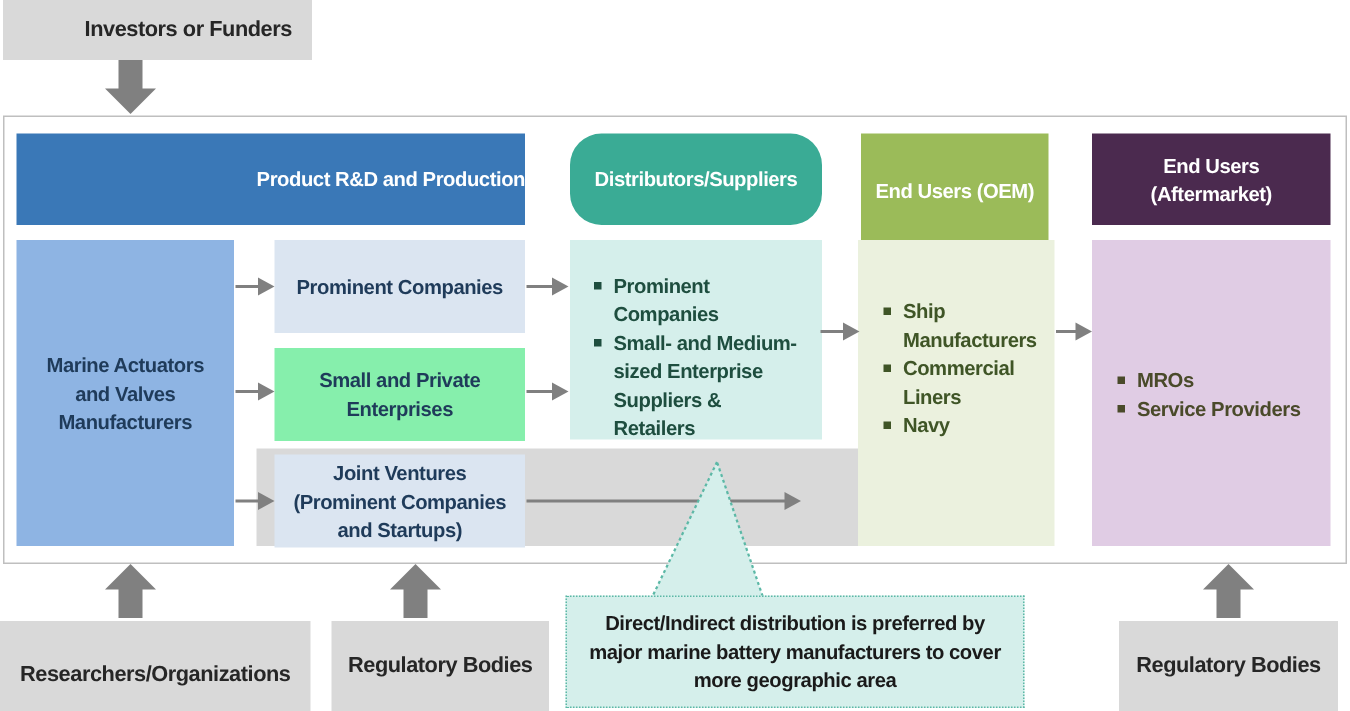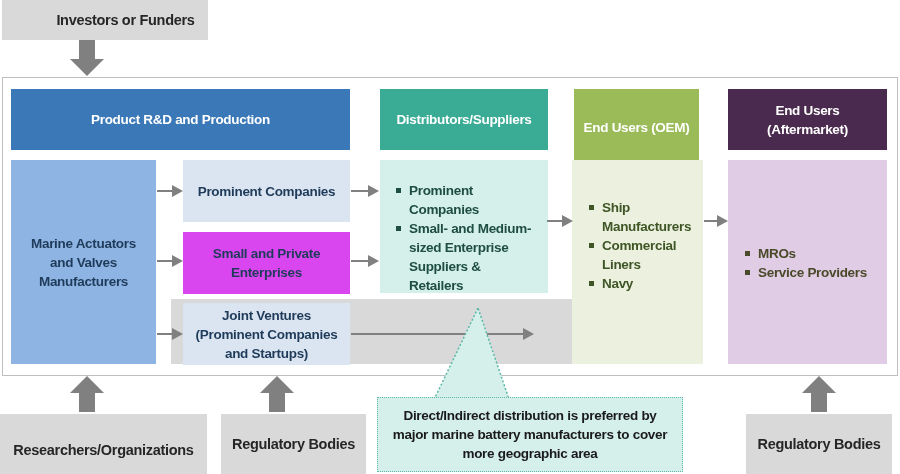--- a/index.html
+++ b/index.html
@@ -29,41 +29,41 @@
 
 <svg class="abs" style="left:70px;top:40px;" width="34" height="36">
   <rect x="9" y="0" width="16" height="20" fill="#808080"></rect>
   <polygon points="0,19 34,19 17,36" fill="#808080"></polygon>
 </svg>
 
 <div class="abs" style="left:2px;top:77px;width:896px;height:299px;border:1.5px solid #bfbfbf;background:#fff;"></div>
 
 <div class="abs" style="left:171px;top:299px;width:402px;height:65px;background:#d9d9d9;"></div>
 
-<div class="abs box hdr" style="left:11px;top:89px;width:339px;height:61px;background:#3a78b7;">
+<div class="abs box hdr" style="left:11px;top:89px;width:339px;height:61px;background:#3a78b7;justify-content:flex-end;">
   <span>Product R&amp;D and Production</span>
 </div>
-<div class="abs box hdr" style="left:380px;top:89px;width:168px;height:61px;background:#3aab95;">
+<div class="abs box hdr" style="left:380px;top:89px;width:168px;height:61px;background:#3aab95;border-radius:21px;">
   <span>Distributors/Suppliers</span>
 </div>
 <div class="abs box hdr" style="left:574px;top:89px;width:125px;height:76px;background:#9bbb59;">
   <span>End Users (OEM)</span>
 </div>
 <div class="abs box hdr" style="left:728px;top:89px;width:159px;height:61px;background:#4b2a4f;padding:0 40px;">
   <span>End Users (Aftermarket)</span>
 </div>
 
 <div class="abs box navy" style="left:11px;top:160px;width:145px;height:204px;background:#8eb4e3;padding:0 12px;">
   <span>Marine Actuators and Valves Manufacturers</span>
 </div>
 
 <div class="abs box navy" style="left:183px;top:160px;width:167px;height:62px;background:#dbe5f1;">
   <span>Prominent Companies</span>
 </div>
-<div class="abs box navy" style="left:183px;top:232px;width:167px;height:62px;background:#d946ef;padding:0 25px;">
+<div class="abs box navy" style="left:183px;top:232px;width:167px;height:62px;background:#86efac;padding:0 25px;">
   <span>Small and Private Enterprises</span>
 </div>
 <div class="abs box navy" style="left:183px;top:303px;width:167px;height:62px;background:#dbe5f1;padding:0 8px;">
   <span>Joint Ventures (Prominent Companies and Startups)</span>
 </div>
 
 <div class="abs" style="left:380px;top:160px;width:168px;height:133px;background:#d5efeb;color:#1e4e3f;padding:21px 10px 0 15px;">
   <ul class="bl">
     <li>Prominent Companies</li>
     <li>Small- and Medium-sized Enterprise Suppliers &amp; Retailers</li>

